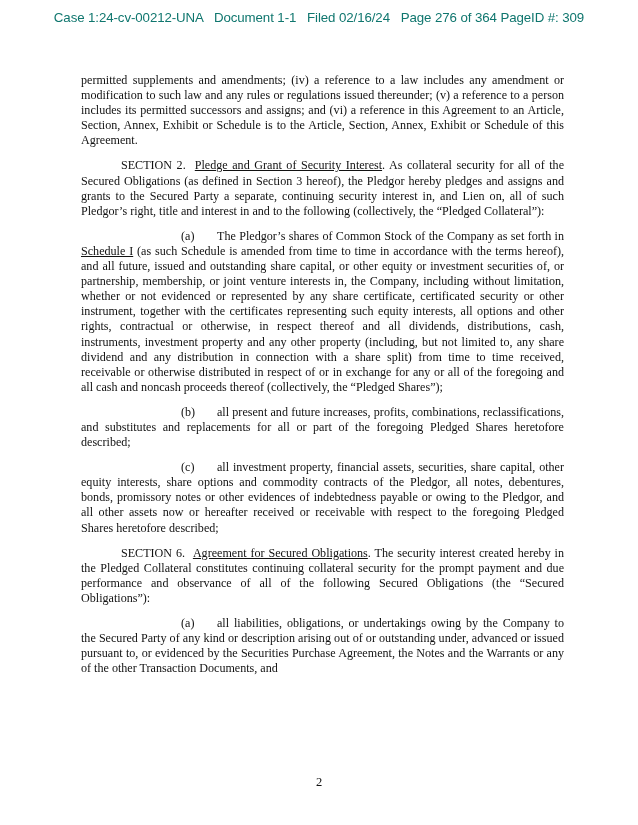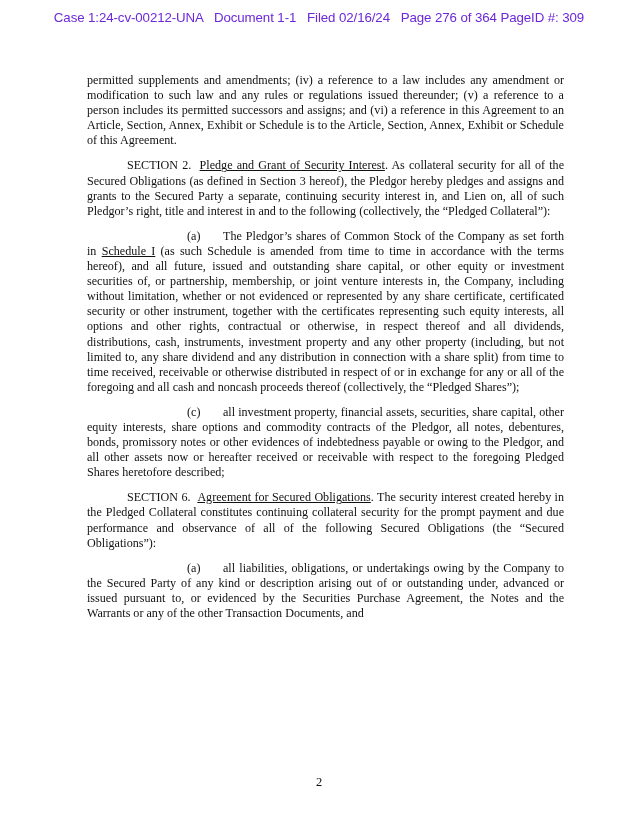--- a/index.html
+++ b/index.html
@@ -1,27 +1,27 @@
 <!DOCTYPE html>
 <html><head>
 <meta charset="utf-8">
 <style>
   html, body { margin: 0; padding: 0; background: #ffffff; }
   body { width: 638px; height: 825px; position: relative; overflow: hidden; }
   .header {
     position: absolute; top: 10px; left: 0; width: 638px; text-align: center;
-    font-family: "Liberation Sans", sans-serif; font-size: 13.3px; color: #6d28d9;
+    font-family: "Liberation Sans", sans-serif; font-size: 13.3px; color: #0f766e;
     white-space: pre; letter-spacing: -0.1px;
   }
   .page {
     position: absolute; left: 75px; top: 73px; width: 489px;
     font-family: "Liberation Serif", serif; font-size: 12.1px; line-height: 15.1px;
     color: #111111; text-align: justify;
   }
-  .page p { margin: 0 0 10px 12px; }
+  .page p { margin: 0 0 10px 6px; }
   .indent1 { text-indent: 40px; }
   .indent2 { text-indent: 100px; }
   .lbl { display: inline-block; width: 36px; text-indent: 0; }
   u { }
   b { font-weight: normal; }
   .pagenum {
     position: absolute; top: 775px; left: 0; width: 638px; text-align: center;
     font-family: "Liberation Serif", serif; font-size: 12.5px; color: #111;
   }
 </style>
@@ -30,20 +30,21 @@
 
 <div class="header"><span>Case 1:24-cv-00212-UNA</span>   <span>Document 1-1</span>   <span>Filed 02/16/24</span>   <span>Page 276 of 364</span> <span>PageID #: 309</span></div>
 
 <div class="page">
   <p>permitted supplements and amendments; (iv) a reference to a law includes any amendment or modification to such law and any rules or regulations issued thereunder; (v) a reference to a person includes its permitted successors and assigns; and (vi) a reference in this Agreement to an Article, Section, Annex, Exhibit or Schedule is to the Article, Section, Annex, Exhibit or Schedule of this Agreement.</p>
 
   <p class="indent1"><span>SECTION 2.</span>&nbsp;&nbsp;<u>Pledge and Grant of Security Interest</u><span>.  As collateral security for all of the Secured Obligations (as defined in Section 3 hereof), the Pledgor hereby pledges and assigns and grants to the Secured Party a separate, continuing security interest in, and Lien on, all of such Pledgor’s right, title and interest in and to the following (collectively, the “</span><b>Pledged Collateral</b><span>”):</span></p>
 
   <p class="indent2"><span class="lbl">(a)</span><span>The Pledgor’s shares of Common Stock of the Company as set forth in </span><u>Schedule I</u><span> (as such Schedule is amended from time to time in accordance with the terms hereof), and all future, issued and outstanding share capital, or other equity or investment securities of, or partnership, membership, or joint venture interests in, the Company, including without limitation, whether or not evidenced or represented by any share certificate, certificated security or other instrument, together with the certificates representing such equity interests, all options and other rights, contractual or otherwise, in respect thereof and all dividends, distributions, cash, instruments, investment property and any other property (including, but not limited to, any share dividend and any distribution in connection with a share split) from time to time received, receivable or otherwise distributed in respect of or in exchange for any or all of the foregoing and all cash and noncash proceeds thereof (collectively, the “</span><b>Pledged Shares</b><span>”);</span></p>
 
+  <p class="indent2"><span class="lbl">(b)</span><span>all present and future increases, profits, combinations, reclassifications, and substitutes and replacements for all or part of the foregoing Pledged Shares heretofore described;</span></p>
 
   <p class="indent2"><span class="lbl">(c)</span><span>all investment property, financial assets, securities, share capital, other equity interests, share options and commodity contracts of the Pledgor, all notes, debentures, bonds, promissory notes or other evidences of indebtedness payable or owing to the Pledgor, and all other assets now or hereafter received or receivable with respect to the foregoing Pledged Shares heretofore described;</span></p>
 
 
 
   <p class="indent1"><span>SECTION 6.</span>&nbsp;&nbsp;<u>Agreement for Secured Obligations</u><span>.  The security interest created hereby in the Pledged Collateral constitutes continuing collateral security for the prompt payment and due performance and observance of all of the following Secured Obligations (the “</span><b>Secured Obligations</b><span>”):</span></p>
 
   <p class="indent2"><span class="lbl">(a)</span><span>all liabilities, obligations, or undertakings owing by the Company to the Secured Party of any kind or description arising out of or outstanding under, advanced or issued pursuant to, or evidenced by the Securities Purchase Agreement, the Notes and the Warrants or any of the other Transaction Documents, and</span></p>
 </div>
 

